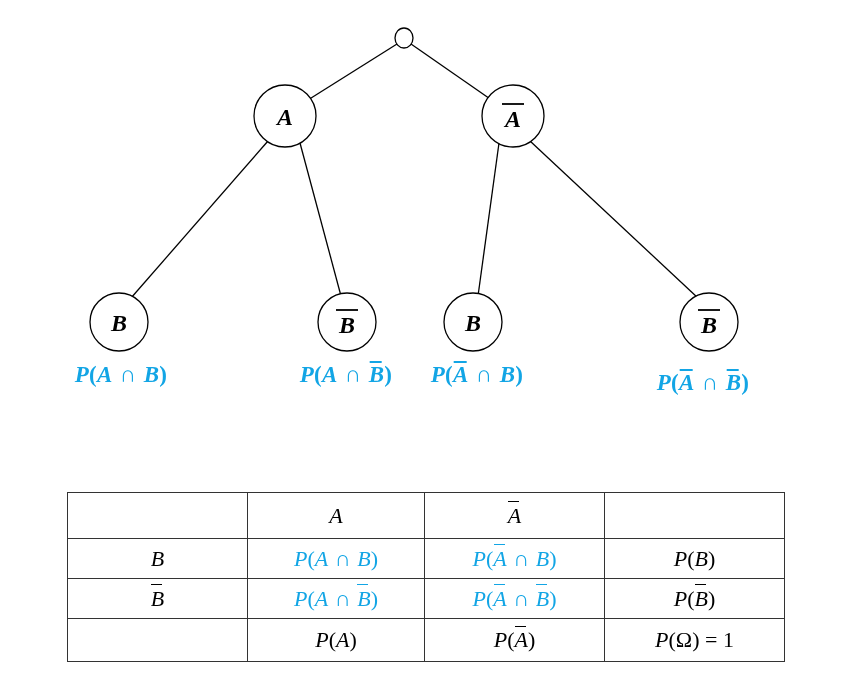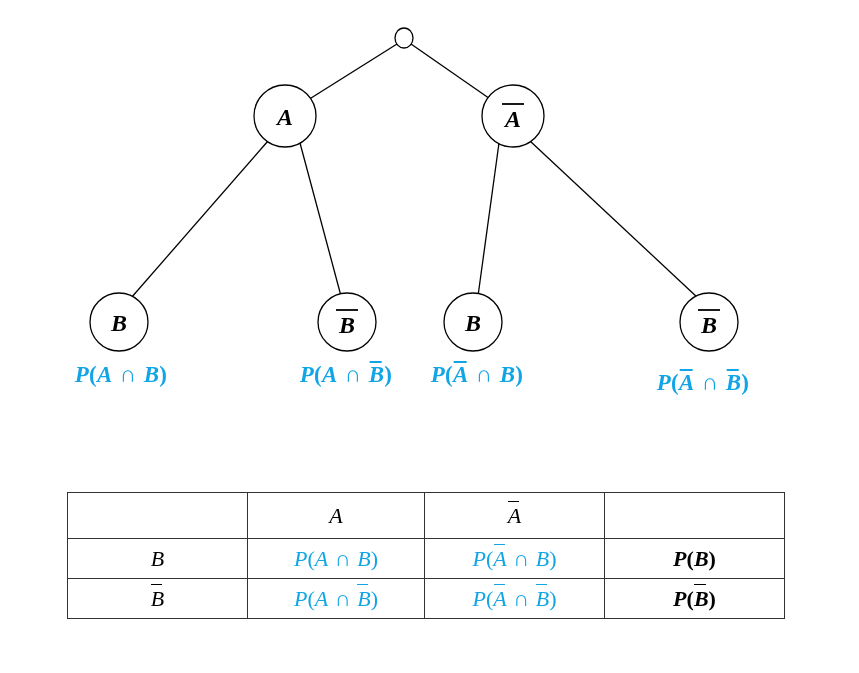--- a/index.html
+++ b/index.html
@@ -102,21 +102,21 @@
   }
   #prob-table td .paren {
     font-style: normal;
   }
   #prob-table tr.header-row td { height: 45px; }
   #prob-table tr.body-row td { height: 39px; }
   #prob-table tr.footer-row td { height: 42px; }
   #prob-table td.col-head { width: 179px; }
   #prob-table td.col-a    { width: 176px; }
   #prob-table td.col-nota { width: 179px; }
-  #prob-table td.col-tot  { width: 179px; font-weight: bold; }
+  #prob-table td.col-tot  { width: 179px; }
   .cyan-cell { color: #12a5e5 !important; }
   .eq { font-style: normal; }
 </style>
 </head>
 <body>
 
 <div id="diagram-root">
 
   <svg class="tree-svg" viewBox="0 0 859 470">
 
@@ -191,16 +191,22 @@
         <td class="col-tot">P<span class="paren">(</span>B<span class="paren">)</span></td>
       </tr>
 
       <tr class="body-row">
         <td class="col-head"><span class="ovl ovl-thin">B</span></td>
         <td class="col-a cyan-cell">P<span class="paren">(</span>A<span class="op"> ∩ </span><span class="ovl ovl-thin">B</span><span class="paren">)</span></td>
         <td class="col-nota cyan-cell">P<span class="paren">(</span><span class="ovl ovl-thin">A</span><span class="op"> ∩ </span><span class="ovl ovl-thin">B</span><span class="paren">)</span></td>
         <td class="col-tot">P<span class="paren">(</span><span class="ovl ovl-thin">B</span><span class="paren">)</span></td>
       </tr>
 
+      <tr class="footer-row">
+        <td class="col-head"></td>
+        <td class="col-a">P<span class="paren">(</span>A<span class="paren">)</span></td>
+        <td class="col-nota">P<span class="paren">(</span><span class="ovl ovl-thin">A</span><span class="paren">)</span></td>
+        <td class="col-tot">P<span class="paren">(</span><span class="eq">Ω</span><span class="paren">)</span><span class="eq"> = 1</span></td>
+      </tr>
     </tbody>
   </table>
 
 </div>
 
 </body></html>

